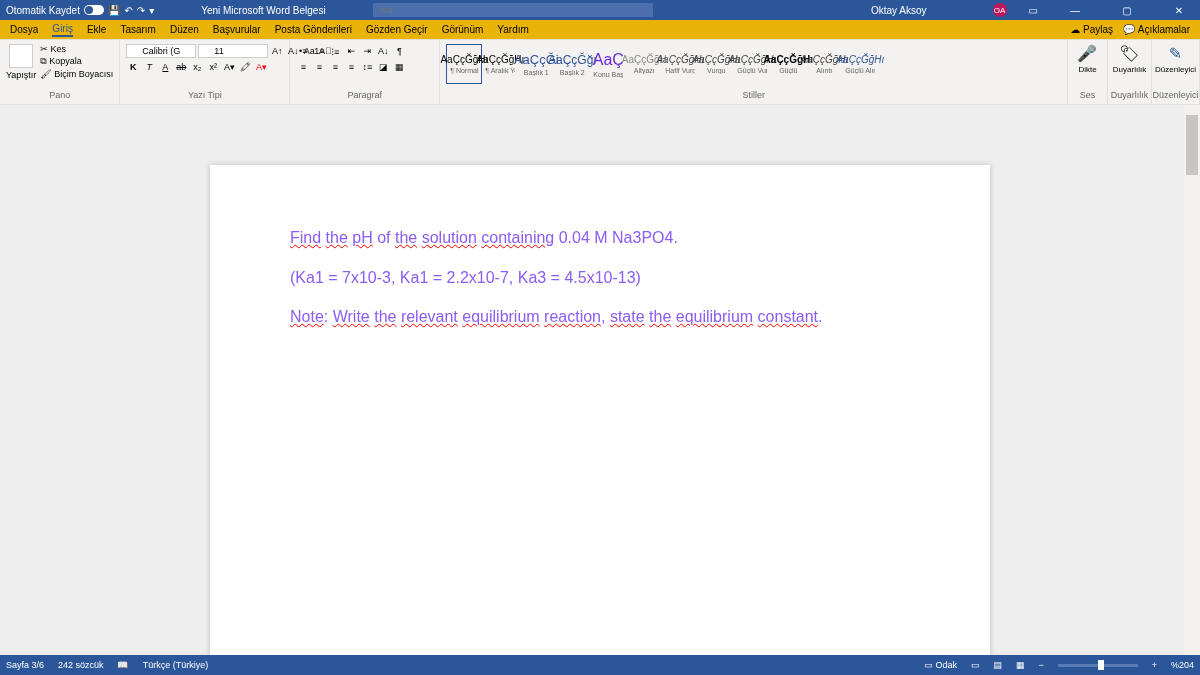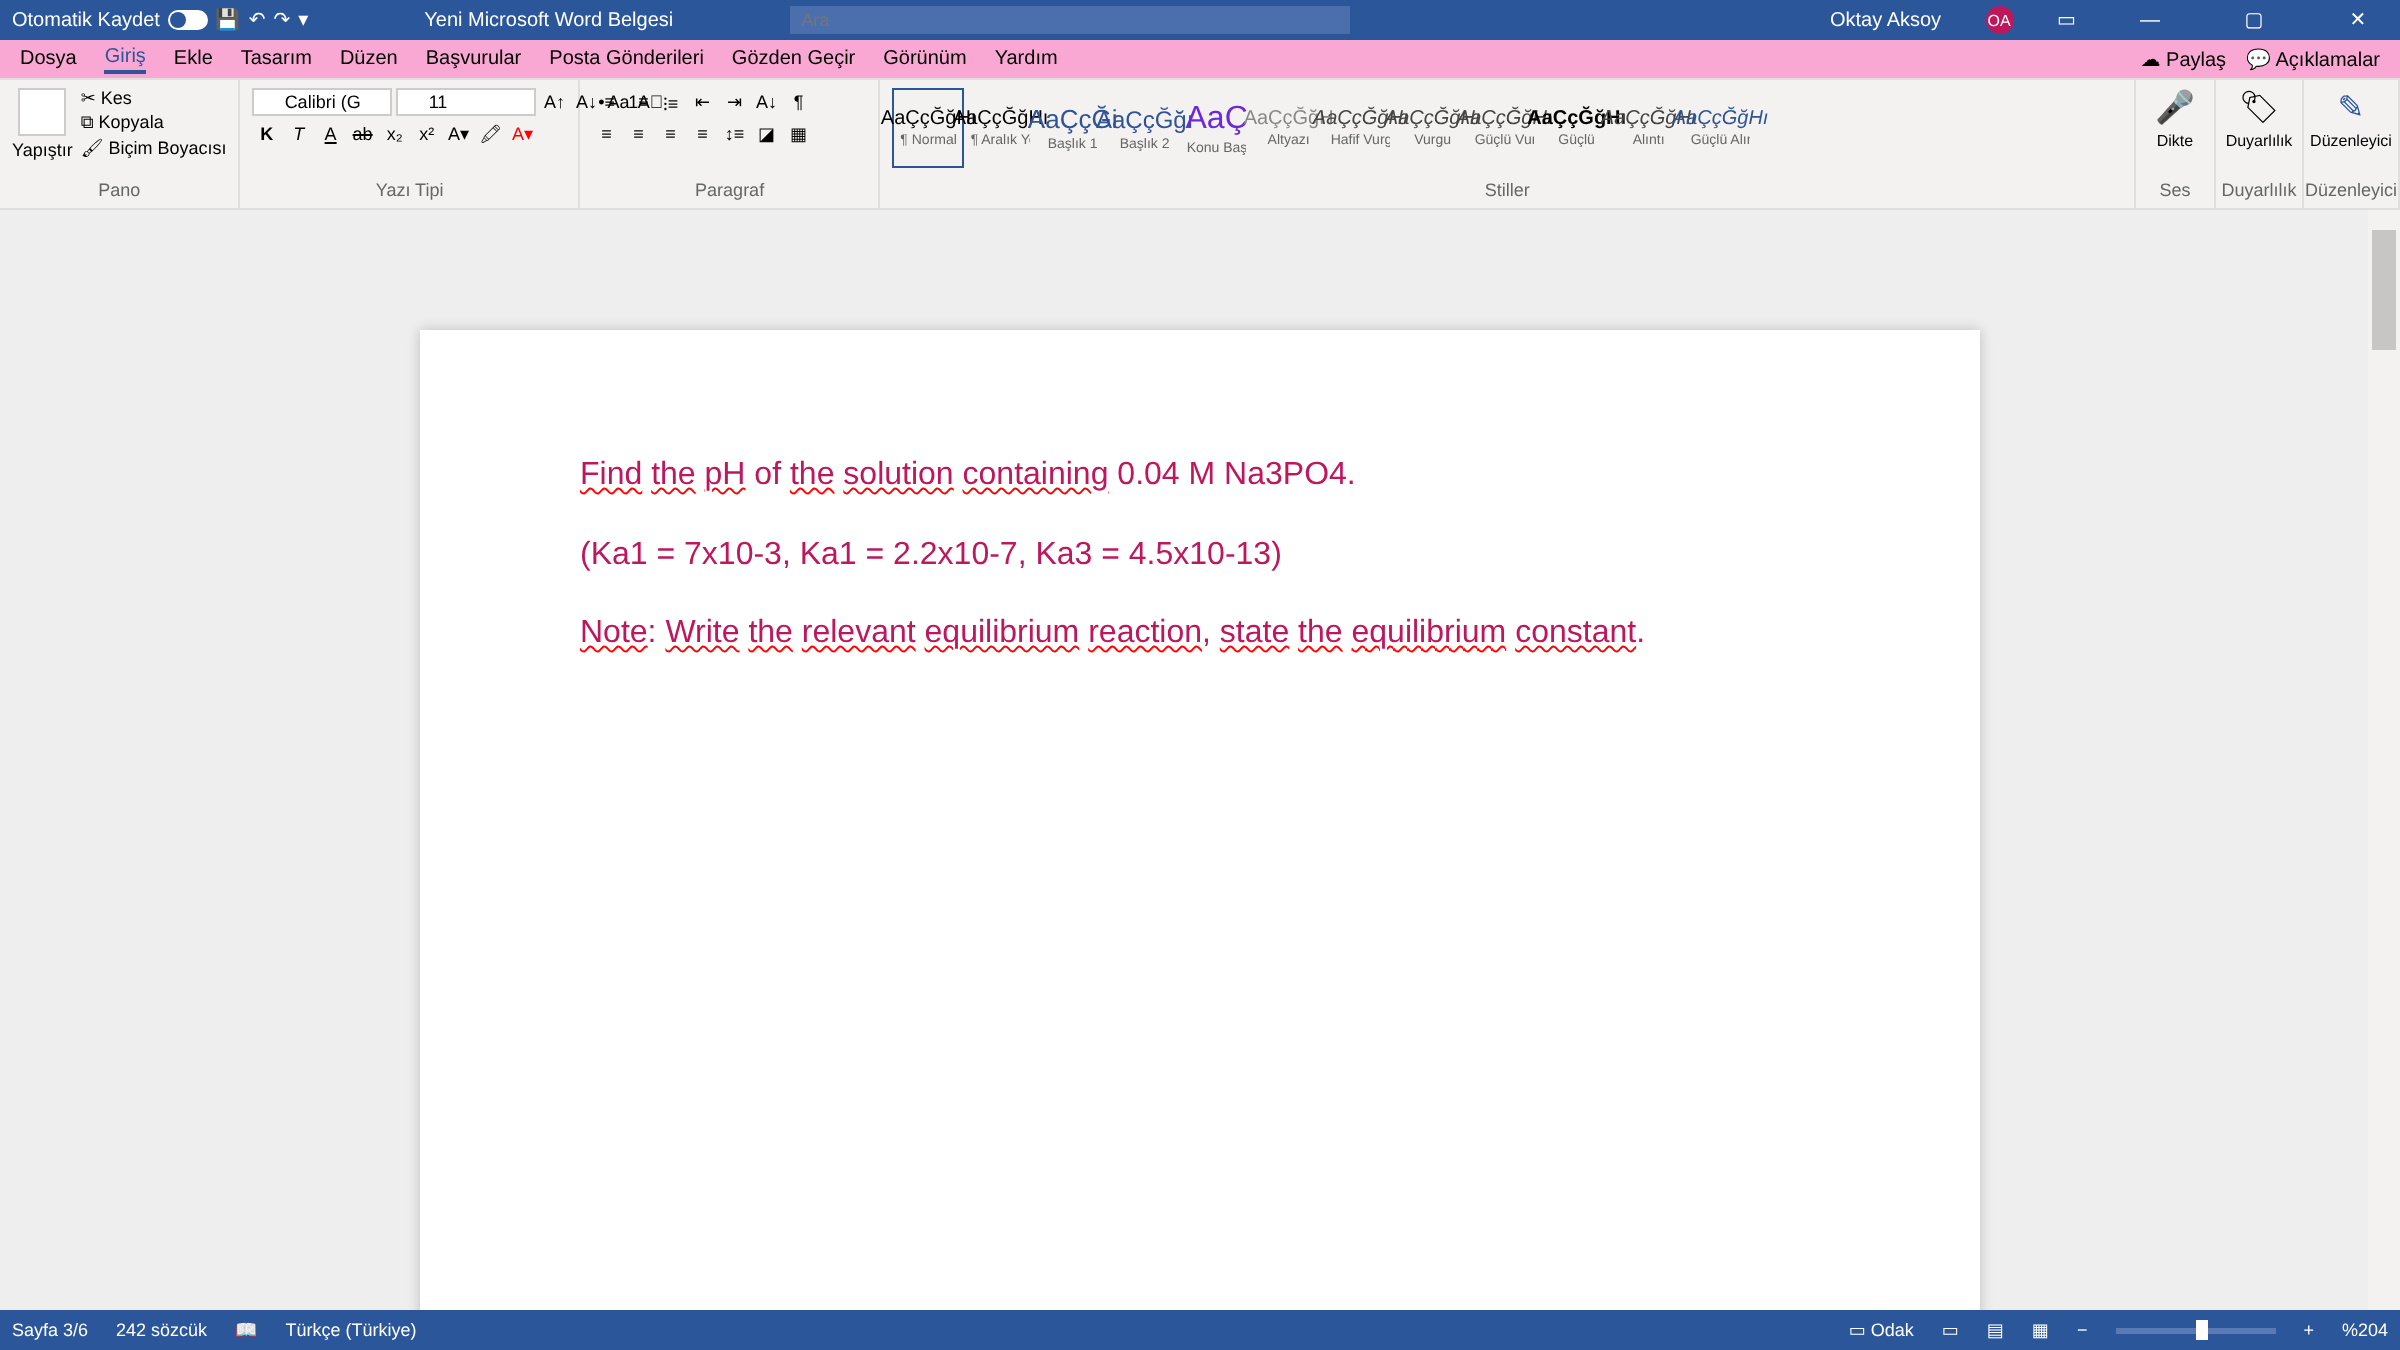--- a/index.html
+++ b/index.html
@@ -4,26 +4,26 @@
 <style>
 * { margin: 0; padding: 0; box-sizing: border-box; font-family: "Segoe UI", sans-serif; }
 body { background: #f3f3f3; width: 1200px; height: 675px; overflow: hidden; position: relative; }
 
 .titlebar { height: 20px; background: #2b579a; display: flex; align-items: center; color: #fff; font-size: 10px; }
 .titlebar .left { display: flex; align-items: center; gap: 4px; padding-left: 6px; }
 .titlebar .center { flex: 1; text-align: center; }
 .titlebar .search { width: 280px; margin: 0 auto; }
 .titlebar .search input { width: 100%; height: 14px; background: #4a6fac; border: none; color: #fff; font-size: 9px; padding: 0 6px; }
 .titlebar .right { display: flex; align-items: center; gap: 22px; padding-right: 6px; }
-.titlebar .avatar { width: 14px; height: 14px; background: #be185d; border-radius: 50%; display: inline-flex; align-items: center; justify-content: center; font-size: 8px; }
+.titlebar .avatar { width: 14px; height: 14px; background: #be185d; border-radius: 50%; display: inline-flex; align-items: center; justify-content: center; font-size: 8px; margin-left: 44px; }
 .titlebar .winbtn { width: 30px; text-align: center; font-size: 10px; }
 .toggle { width: 20px; height: 10px; background: #fff; border-radius: 5px; position: relative; display: inline-block; }
 .toggle::after { content: ""; position: absolute; width: 8px; height: 8px; border-radius: 50%; background: #2b579a; top: 1px; left: 1px; }
 
-.tabs { height: 20px; background: #f9a8d4; display: flex; align-items: center; gap: 14px; padding: 0 10px; font-size: 10px; border-bottom: 1px solid #e1dfdd; }
+.tabs { height: 20px; background: #eab308; display: flex; align-items: center; gap: 14px; padding: 0 10px; font-size: 10px; border-bottom: 1px solid #e1dfdd; }
 .tabs .tab.active { color: #2b579a; border-bottom: 2px solid #2b579a; padding-bottom: 1px; }
 .tabs .spacer { flex: 1; }
 .tabs .right-actions { display: flex; gap: 10px; }
 
 .ribbon { height: 65px; background: #f3f2f1; border-bottom: 1px solid #e1dfdd; display: flex; font-size: 9px; }
 .group { border-right: 1px solid #e1dfdd; padding: 4px 6px; display: flex; flex-direction: column; justify-content: space-between; }
 .group .group-label { text-align: center; color: #666; font-size: 9px; margin-top: 2px; }
 .group .group-content { display: flex; gap: 4px; flex: 1; }
 .clipboard .big { display: flex; flex-direction: column; align-items: center; gap: 2px; }
 .clipboard .big .icon { width: 24px; height: 24px; background: #fff; border: 1px solid #ccc; }
@@ -38,21 +38,21 @@
 .style-box .sample { font-size: 10px; }
 .style-box .name { font-size: 7px; color: #666; overflow: hidden; white-space: nowrap; width: 100%; text-align: center; }
 .style-box.selected { border: 1px solid #2b579a; }
 .styles-row { display: flex; gap: 0px; flex-wrap: nowrap; }
 
 .edit-group { width: 60px; }
 .edit-list { display: flex; flex-direction: column; gap: 2px; font-size: 9px; }
 
 .doc-area { position: absolute; top: 105px; bottom: 20px; left: 0; right: 0; background: #eee; overflow-y: scroll; display: flex; justify-content: center; padding-top: 60px; }
 .page { width: 780px; min-height: 900px; background: #fff; box-shadow: 0 0 6px rgba(0,0,0,.2); padding: 60px 80px; }
-.para { font-size: 16px; margin-bottom: 14px; line-height: 1.6; color: #be185d; }
+.para { font-size: 16px; margin-bottom: 14px; line-height: 1.6; color: #8b5cf6; }
 .wavy-red { text-decoration: underline wavy red; text-decoration-thickness: 1px; }
 
 .scrollbar-v { position: absolute; right: 0; top: 105px; bottom: 20px; width: 16px; background: #f3f2f1; }
 .scrollbar-v .thumb { position: absolute; left: 2px; right: 2px; top: 10px; height: 60px; background: #c8c6c4; }
 
 .statusbar { position: absolute; bottom: 0; left: 0; right: 0; height: 20px; background: #2b579a; color: #fff; font-size: 9px; display: flex; align-items: center; padding: 0 6px; gap: 14px; }
 .statusbar .spacer { flex: 1; }
 .zoom-slider { width: 80px; height: 3px; background: #5a7ab5; position: relative; }
 .zoom-slider .handle { position: absolute; width: 6px; height: 10px; background: #fff; top: -4px; left: 50%; }
 </style>

